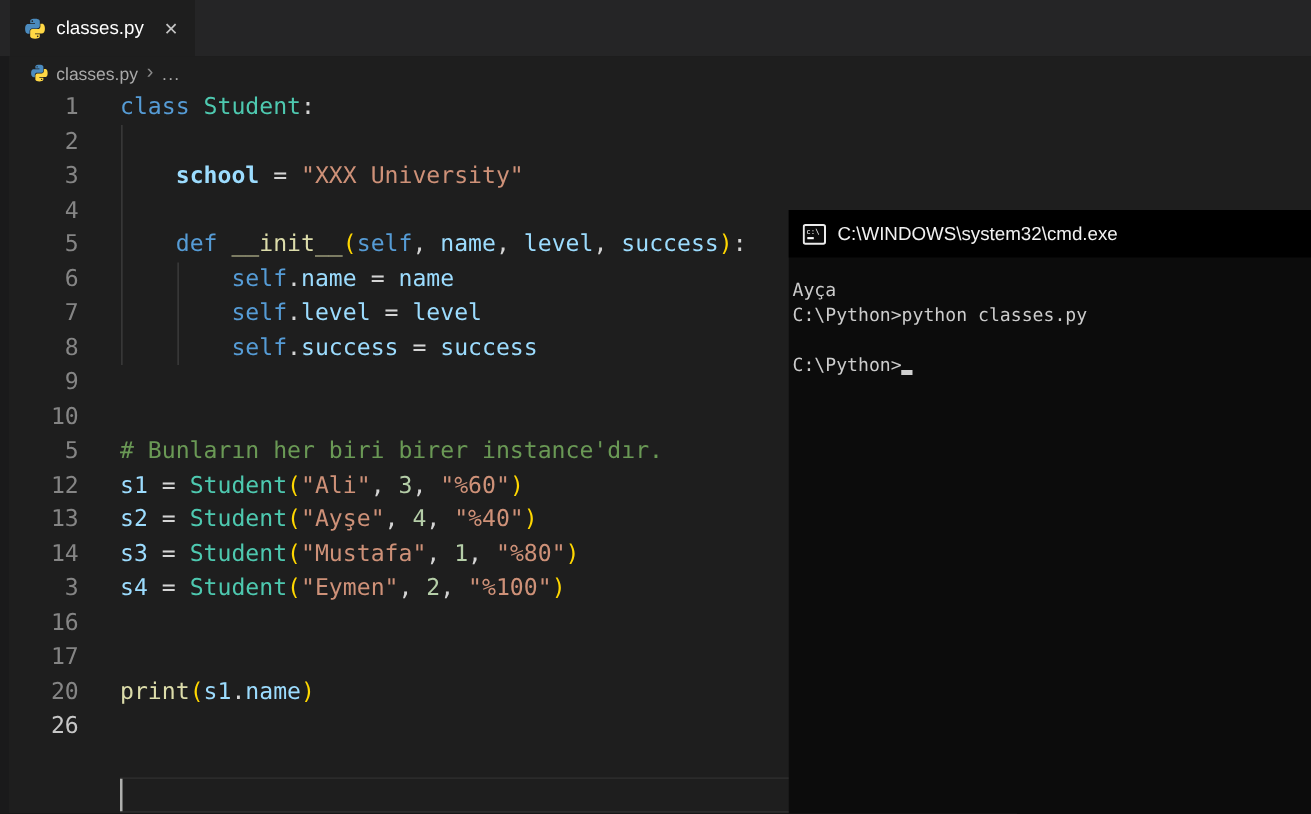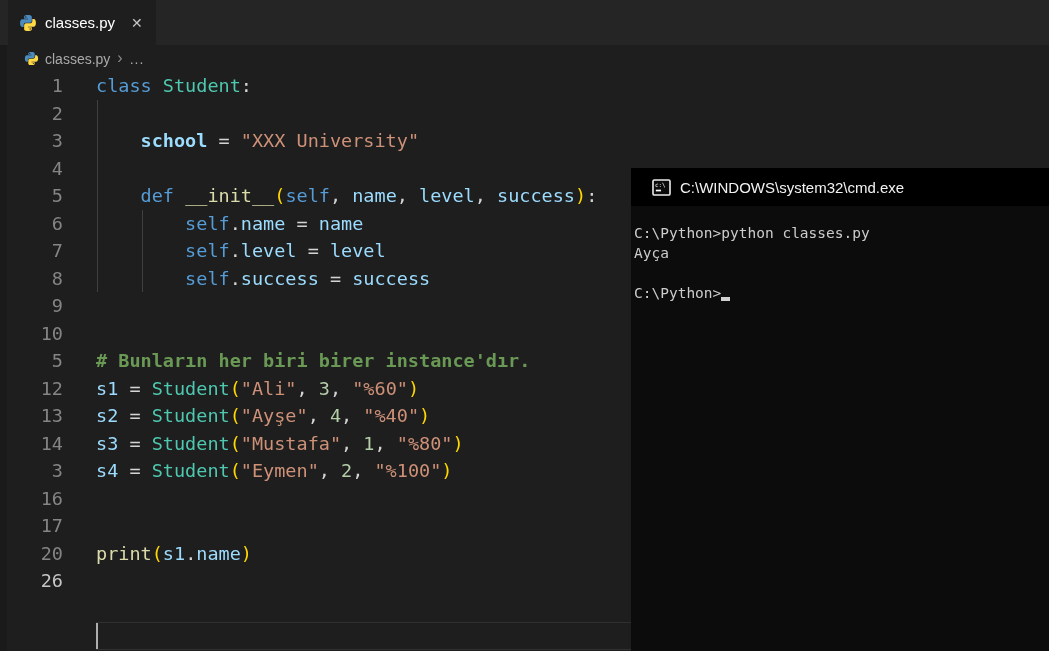--- a/index.html
+++ b/index.html
@@ -46,21 +46,21 @@
     border:1px solid #303031;
   }
   .editor-cursor{position:absolute;left:96px;width:2px;height:26px;background:#aeafad;}
   
   .cmd{
     position:absolute;left:631px;top:168px;width:418px;height:483px;
     background:var(--terminalBg,#0c0c0c);
   }
   .cmd-title{
     height:38px;background:var(--terminalTitleBg,#000000);
-    display:flex;align-items:center;padding-left:21px;gap:9px;cursor:default;
+    display:flex;align-items:center;padding-left:11px;gap:9px;cursor:default;
   }
   .cmd-title-text{color:#f2f2f2;font-size:15px;white-space:nowrap;}
   .cmd-body{
     padding:17px 3px 0 3px;
     font-family:"DejaVu Sans Mono",monospace;font-size:14.5px;line-height:20px;
     color:var(--terminalFg,#cccccc);
   }
   .cmd-line{white-space:pre;min-height:20px;}
   .cmd-cursor{display:inline-block;width:9px;height:4px;background:#d0d0d0;vertical-align:-3px;}
 </style>
@@ -132,21 +132,21 @@
       <div class="code-row">
         <span class="gutter">9</span>
         <span class="code-text"></span>
       </div>
       <div class="code-row">
         <span class="gutter">10</span>
         <span class="code-text"></span>
       </div>
       <div class="code-row">
         <span class="gutter">5</span>
-        <span class="code-text"><span style="color: rgb(106, 153, 85); font-weight: bold;"># Bunların her biri birer instance'dır.</span></span>
+        <span class="code-text"><span style="color: rgb(106, 153, 85);"># Bunların her biri birer instance'dır.</span></span>
       </div>
       <div class="code-row">
         <span class="gutter">12</span>
         <span class="code-text"><span style="color: rgb(156, 220, 254);">s1</span><span style="color: rgb(212, 212, 212);"> = </span><span style="color: rgb(78, 201, 176);">Student</span><span style="color: rgb(255, 215, 0);">(</span><span style="color: rgb(206, 145, 120);">"Ali"</span><span style="color: rgb(212, 212, 212);">, </span><span style="color: rgb(181, 206, 168);">3</span><span style="color: rgb(212, 212, 212);">, </span><span style="color: rgb(206, 145, 120);">"%60"</span><span style="color: rgb(255, 215, 0);">)</span></span>
       </div>
       <div class="code-row">
         <span class="gutter">13</span>
         <span class="code-text"><span style="color: rgb(156, 220, 254);">s2</span><span style="color: rgb(212, 212, 212);"> = </span><span style="color: rgb(78, 201, 176);">Student</span><span style="color: rgb(255, 215, 0);">(</span><span style="color: rgb(206, 145, 120);">"Ayşe"</span><span style="color: rgb(212, 212, 212);">, </span><span style="color: rgb(181, 206, 168);">4</span><span style="color: rgb(212, 212, 212);">, </span><span style="color: rgb(206, 145, 120);">"%40"</span><span style="color: rgb(255, 215, 0);">)</span></span>
       </div>
       <div class="code-row">
@@ -178,20 +178,20 @@
   <div class="cmd">
     <div class="cmd-title">
       <svg width="19" height="17" viewBox="0 0 20 18" aria-hidden="true">
         <rect x="1" y="1" width="18" height="16" rx="1.5" fill="#0a0a0a" stroke="#ececec" stroke-width="1.7"></rect>
         <text x="3.2" y="8.6" font-family="DejaVu Sans Mono, monospace" font-size="6.2" fill="#ffffff">c:\</text>
         <rect x="4" y="11.3" width="5.5" height="1.8" fill="#ffffff"></rect>
       </svg>
       <span class="cmd-title-text">C:\WINDOWS\system32\cmd.exe</span>
     </div>
     <div class="cmd-body" id="cmd-body">
+        <div class="cmd-line">Ayça</div>
         <div class="cmd-line">C:\Python&gt;python classes.py</div>
-        <div class="cmd-line">Ayça</div>
         <div class="cmd-line"></div>
         <div class="cmd-line">C:\Python&gt;<span class="cmd-cursor"></span></div>
       </div>
   </div>
 
 </div>
 
 </body></html>

